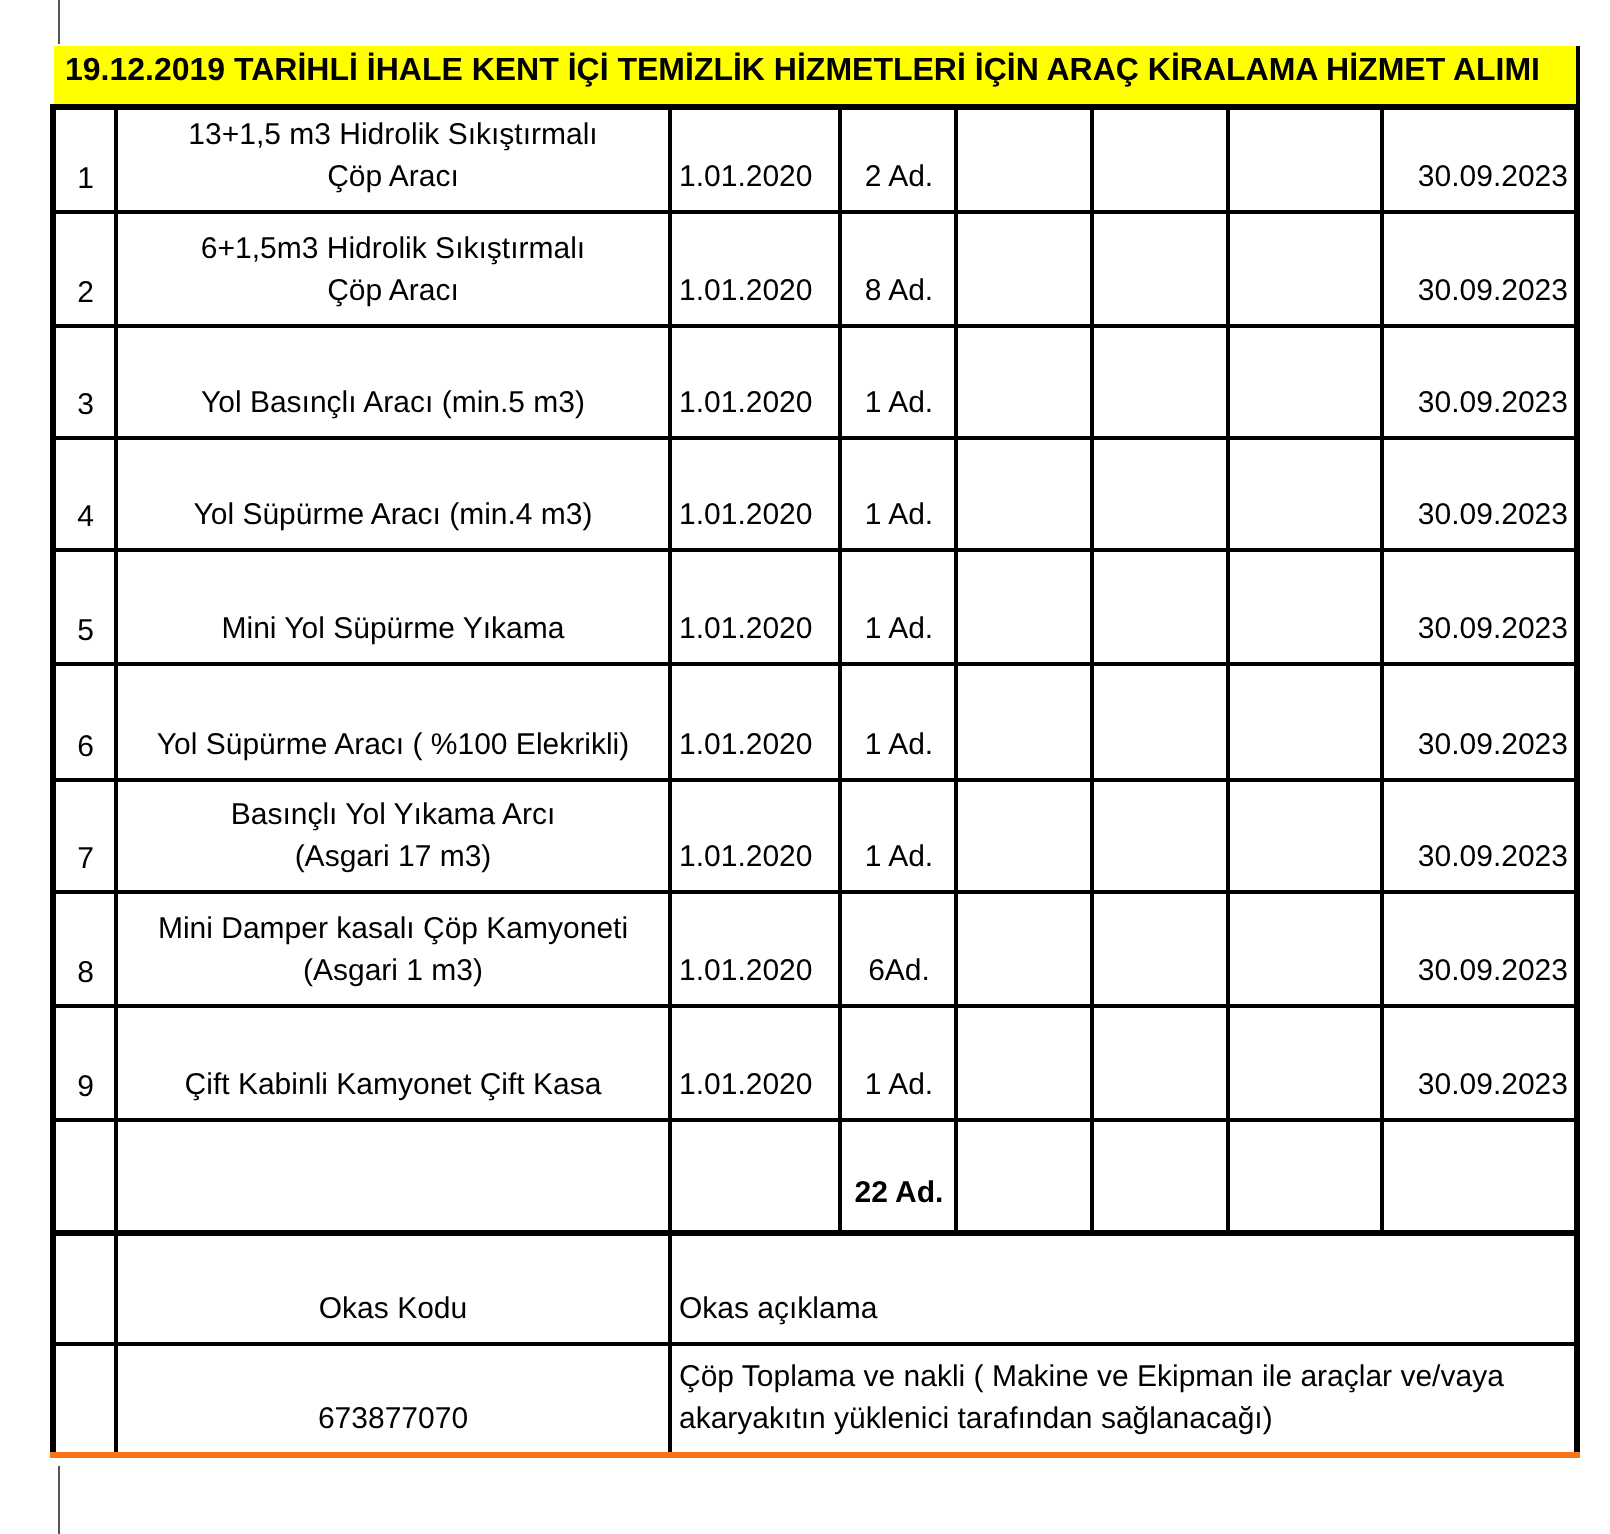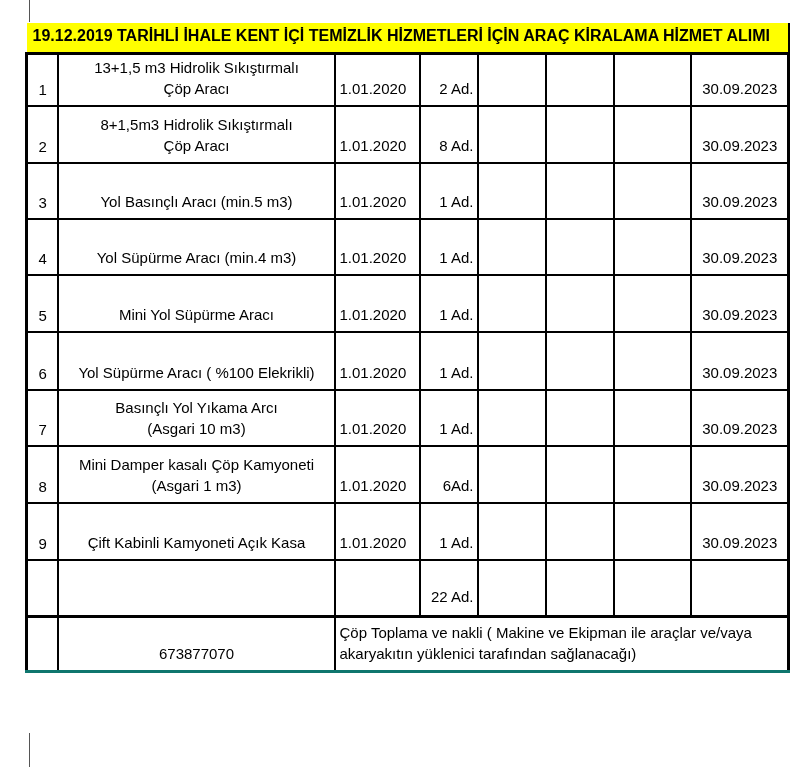--- a/index.html
+++ b/index.html
@@ -33,44 +33,44 @@
     border: 2px solid #000;
     vertical-align: bottom;
     font-size: 15px;
     line-height: 21px;
     padding: 2px 3px 6px 4px;
     overflow: hidden;
   }
   td.no    { text-align: center; padding-bottom: 5px; }
   td.desc  { text-align: center; white-space: pre-line; }
   td.start { text-align: right; padding-right: 18px; }
-  td.qty   { text-align: right; padding-left: 5px; }
-  td.end   { text-align: center; padding-right: 3px; margin-left: 28px; }
+  td.qty   { text-align: center; padding-left: 5px; }
+  td.end   { text-align: right; padding-right: 3px; margin-left: 28px; }
   td.merged { text-align: left; }
 
   
   tr td:first-child { border-left: 3px solid #000; }
   tr td:last-child  { border-right: 3px solid #000; }
 
   tr.title-row td {
     border: none;
     border-right: 2px solid #000;
     border-bottom: 3px solid #000;
     background: #ffff00;
     vertical-align: middle;
     font-weight: bold;
     font-size: 16px;
     letter-spacing: 0px;
     padding: 0 16px 3px 6px;
     line-height: 1.1;
     white-space: nowrap;
   }
   tr.total-row td { border-bottom: 3px solid #000; }
-  tr.total-row td.qty { font-weight: normal; padding-bottom: 8px; }
-  tr.okas-last td { border-bottom: 3px solid #0f766e; }
+  tr.total-row td.qty { font-weight: bold; padding-bottom: 8px; }
+  tr.okas-last td { border-bottom: 3px solid #f97316; }
 </style>
 </head>
 <body>
 
 <div class="sheet">
   <div class="gridline-stub stub-top"></div>
   <div class="gridline-stub stub-bottom"></div>
 
   <table class="tender">
     <colgroup>
@@ -96,21 +96,21 @@
       <td class="start">1.01.2020</td>
       <td class="qty">2 Ad.</td>
       <td class="empty"></td>
       <td class="empty"></td>
       <td class="empty"></td>
       <td class="end">30.09.2023</td>
     </tr>
 
     <tr style="height:57px">
       <td class="no">2</td>
-      <td class="desc">8+1,5m3 Hidrolik Sıkıştırmalı
+      <td class="desc">6+1,5m3 Hidrolik Sıkıştırmalı
 Çöp Aracı</td>
       <td class="start">1.01.2020</td>
       <td class="qty">8 Ad.</td>
       <td class="empty"></td>
       <td class="empty"></td>
       <td class="empty"></td>
       <td class="end">30.09.2023</td>
     </tr>
 
     <tr style="height:56px">
@@ -130,21 +130,21 @@
       <td class="start">1.01.2020</td>
       <td class="qty">1 Ad.</td>
       <td class="empty"></td>
       <td class="empty"></td>
       <td class="empty"></td>
       <td class="end">30.09.2023</td>
     </tr>
 
     <tr style="height:57px">
       <td class="no">5</td>
-      <td class="desc">Mini Yol Süpürme Aracı</td>
+      <td class="desc">Mini Yol Süpürme Yıkama</td>
       <td class="start">1.01.2020</td>
       <td class="qty">1 Ad.</td>
       <td class="empty"></td>
       <td class="empty"></td>
       <td class="empty"></td>
       <td class="end">30.09.2023</td>
     </tr>
 
     <tr style="height:58px">
       <td class="no">6</td>
@@ -153,21 +153,21 @@
       <td class="qty">1 Ad.</td>
       <td class="empty"></td>
       <td class="empty"></td>
       <td class="empty"></td>
       <td class="end">30.09.2023</td>
     </tr>
 
     <tr style="height:56px">
       <td class="no">7</td>
       <td class="desc">Basınçlı Yol Yıkama Arcı
-(Asgari 10 m3)</td>
+(Asgari 17 m3)</td>
       <td class="start">1.01.2020</td>
       <td class="qty">1 Ad.</td>
       <td class="empty"></td>
       <td class="empty"></td>
       <td class="empty"></td>
       <td class="end">30.09.2023</td>
     </tr>
 
     <tr style="height:57px">
       <td class="no">8</td>
@@ -176,40 +176,45 @@
       <td class="start">1.01.2020</td>
       <td class="qty">6Ad.</td>
       <td class="empty"></td>
       <td class="empty"></td>
       <td class="empty"></td>
       <td class="end">30.09.2023</td>
     </tr>
 
     <tr style="height:57px">
       <td class="no">9</td>
-      <td class="desc">Çift Kabinli Kamyoneti Açık Kasa</td>
+      <td class="desc">Çift Kabinli Kamyonet Çift Kasa</td>
       <td class="start">1.01.2020</td>
       <td class="qty">1 Ad.</td>
       <td class="empty"></td>
       <td class="empty"></td>
       <td class="empty"></td>
       <td class="end">30.09.2023</td>
     </tr>
 
     <tr class="total-row" style="height:56px">
       <td class="no"></td>
       <td class="desc"></td>
       <td class="start"></td>
       <td class="qty">22 Ad.</td>
       <td class="empty"></td>
       <td class="empty"></td>
       <td class="empty"></td>
       <td class="end"></td>
     </tr>
 
+    <tr style="height:56px">
+      <td class="no"></td>
+      <td class="desc">Okas Kodu</td>
+      <td class="merged" colspan="6">Okas açıklama</td>
+    </tr>
 
     <tr class="okas-last" style="height:55px">
       <td class="no"></td>
       <td class="desc">673877070</td>
       <td class="merged" colspan="6">Çöp Toplama ve nakli ( Makine ve Ekipman ile araçlar ve/vaya akaryakıtın yüklenici tarafından sağlanacağı)</td>
     </tr>
   </tbody>
     </table>
 </div>
 

